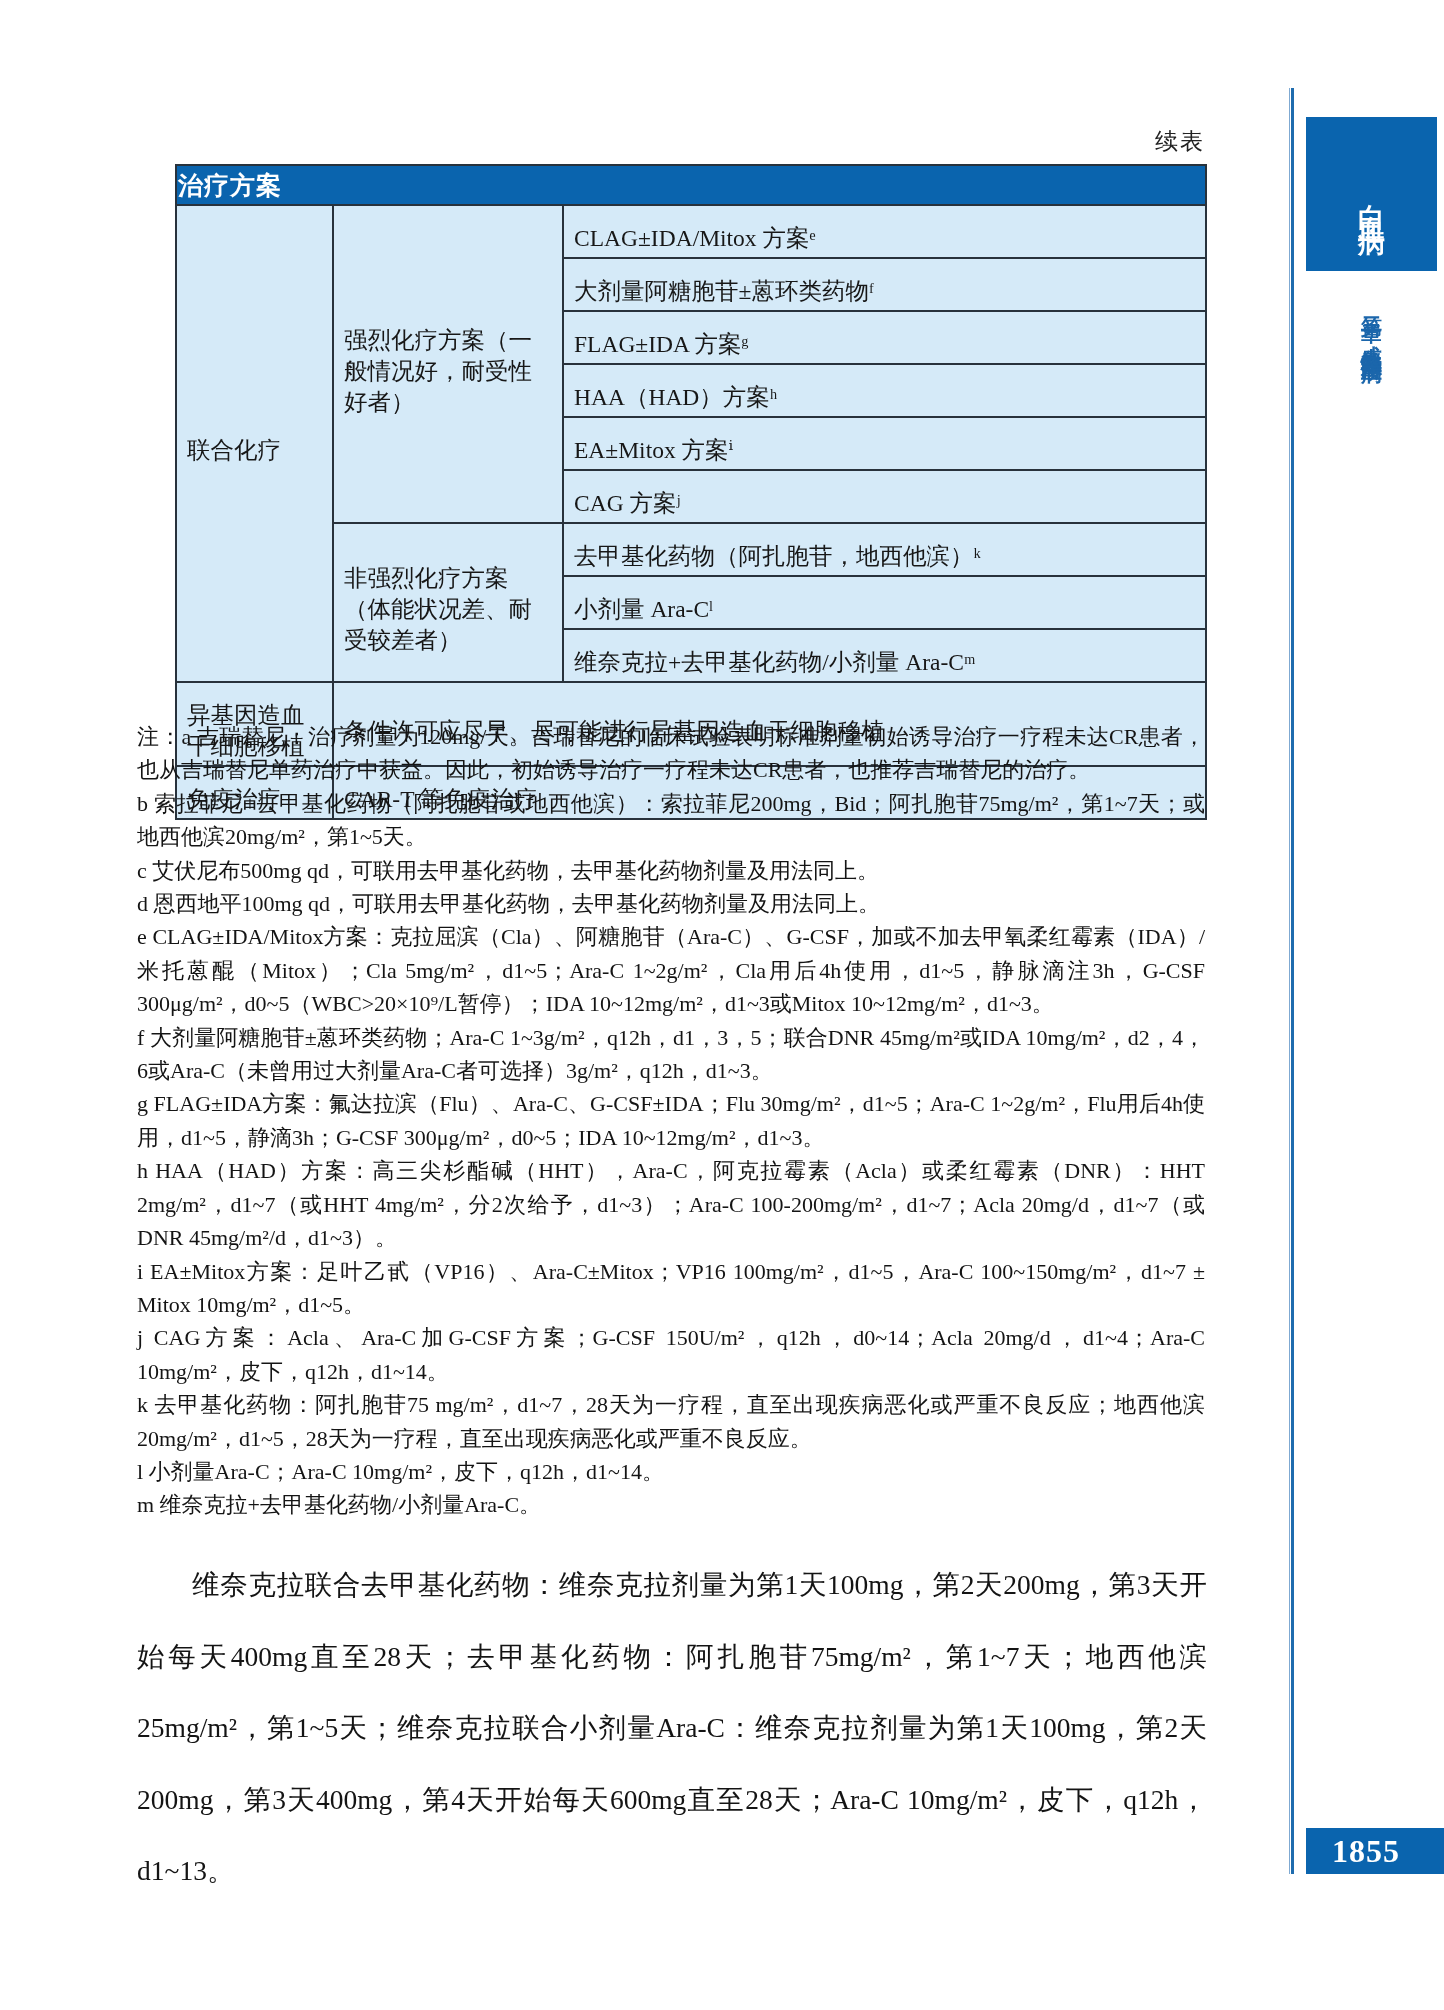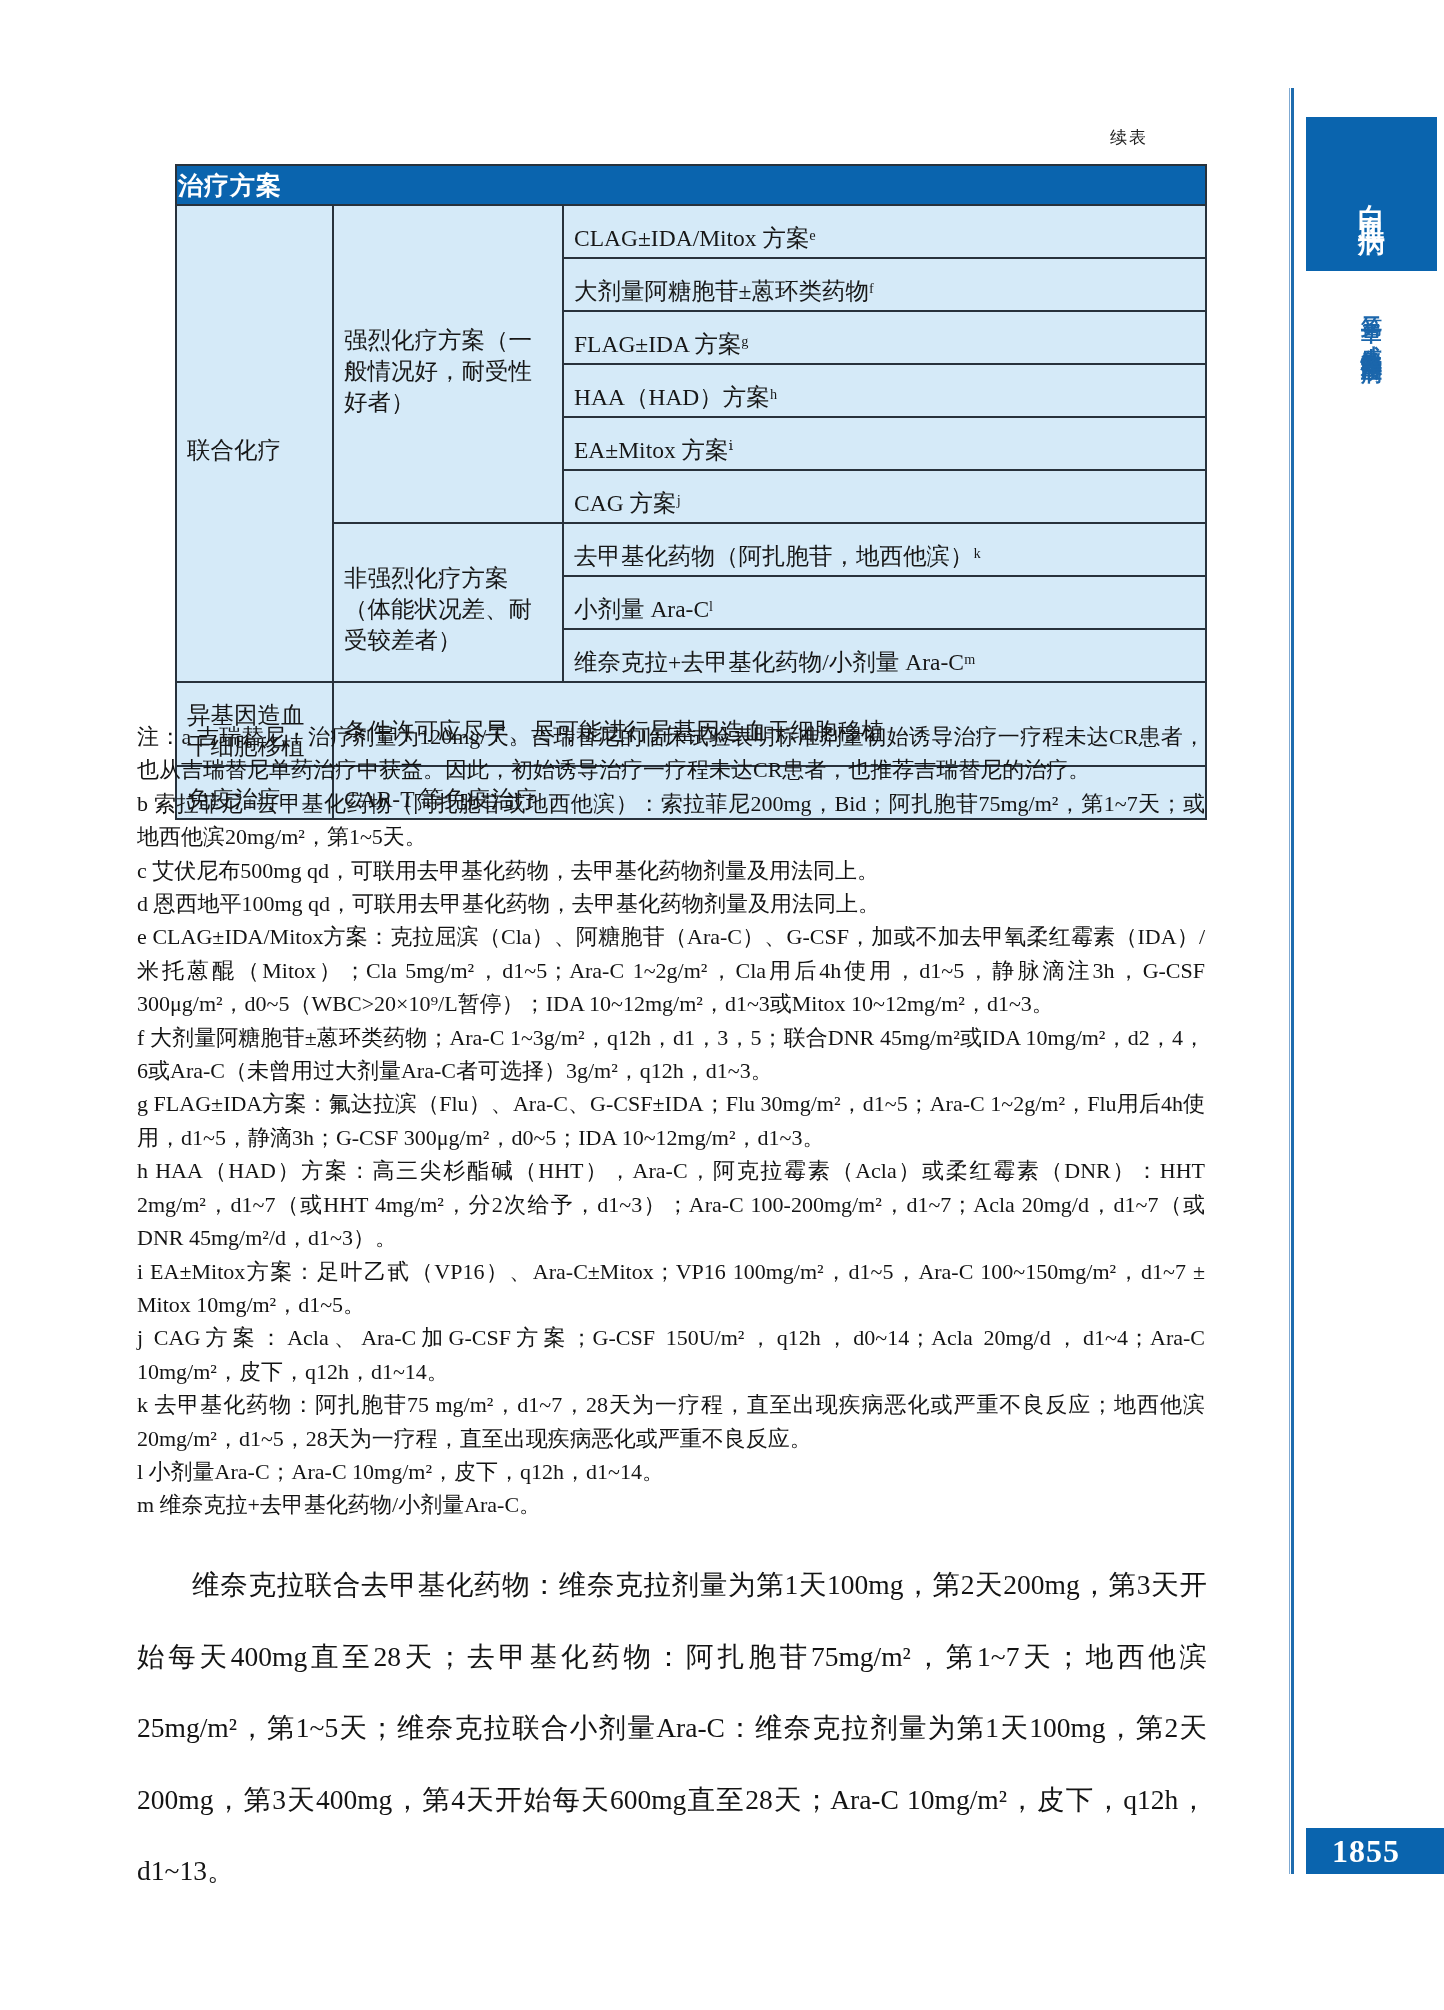--- a/index.html
+++ b/index.html
@@ -7,21 +7,21 @@
     position:relative;
     width:1444px;height:2010px;
     background:#ffffff;
     font-family:"Liberation Serif","DejaVu Serif",serif;
     color:#111;
     overflow:hidden;
   }
   
   .continued{
     position:absolute;top:126px;left:1110px;width:95px;
-    text-align:left;font-size:17px;color:#222;letter-spacing:2px;
+    text-align:right;font-size:23px;color:#222;letter-spacing:2px;
   }
   
   .ttable{
     position:absolute;left:175px;top:164px;width:1030px;
     border-collapse:collapse;table-layout:fixed;
   }
   .ttable col.c1{width:157px;}
   .ttable col.c2{width:230px;}
   .ttable col.c3{width:643px;}
   .ttable th{

